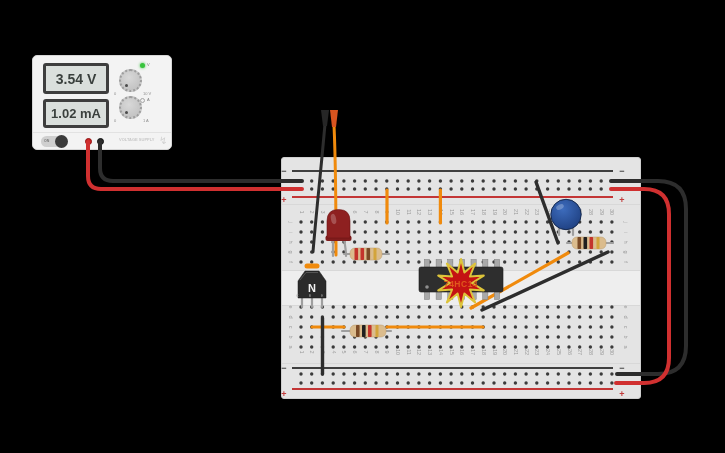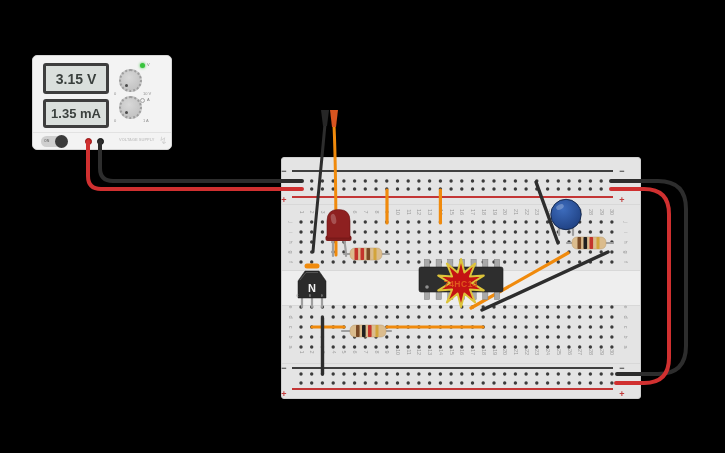--- a/index.html
+++ b/index.html
@@ -56,22 +56,22 @@
   .wo{stroke:#f08a0c;stroke-width:3.2;fill:none;stroke-linecap:round;}
   .lead{stroke:#9f9f9f;stroke-width:2.2;fill:none;stroke-linecap:round;}
   .rbody{fill:#dbbc8d;stroke:#b99b6d;stroke-width:0.5;}
 </style>
 </head>
 <body>
 
 <div class="stage">
 
   <div class="abs psu">
-    <div class="abs psu-disp v">3.15 V</div>
-    <div class="abs psu-disp a">1.35 mA</div>
+    <div class="abs psu-disp v">3.54 V</div>
+    <div class="abs psu-disp a">1.02 mA</div>
 
     <div class="abs knob k1">
         <div class="mark"></div>
       </div>
     <div class="abs knob k2">
         <div class="mark"></div>
       </div>
 
     <span class="abs klabel" style="left:81px;top:35px;">0</span>
     <span class="abs klabel" style="left:110px;top:35px;">10 V</span>

